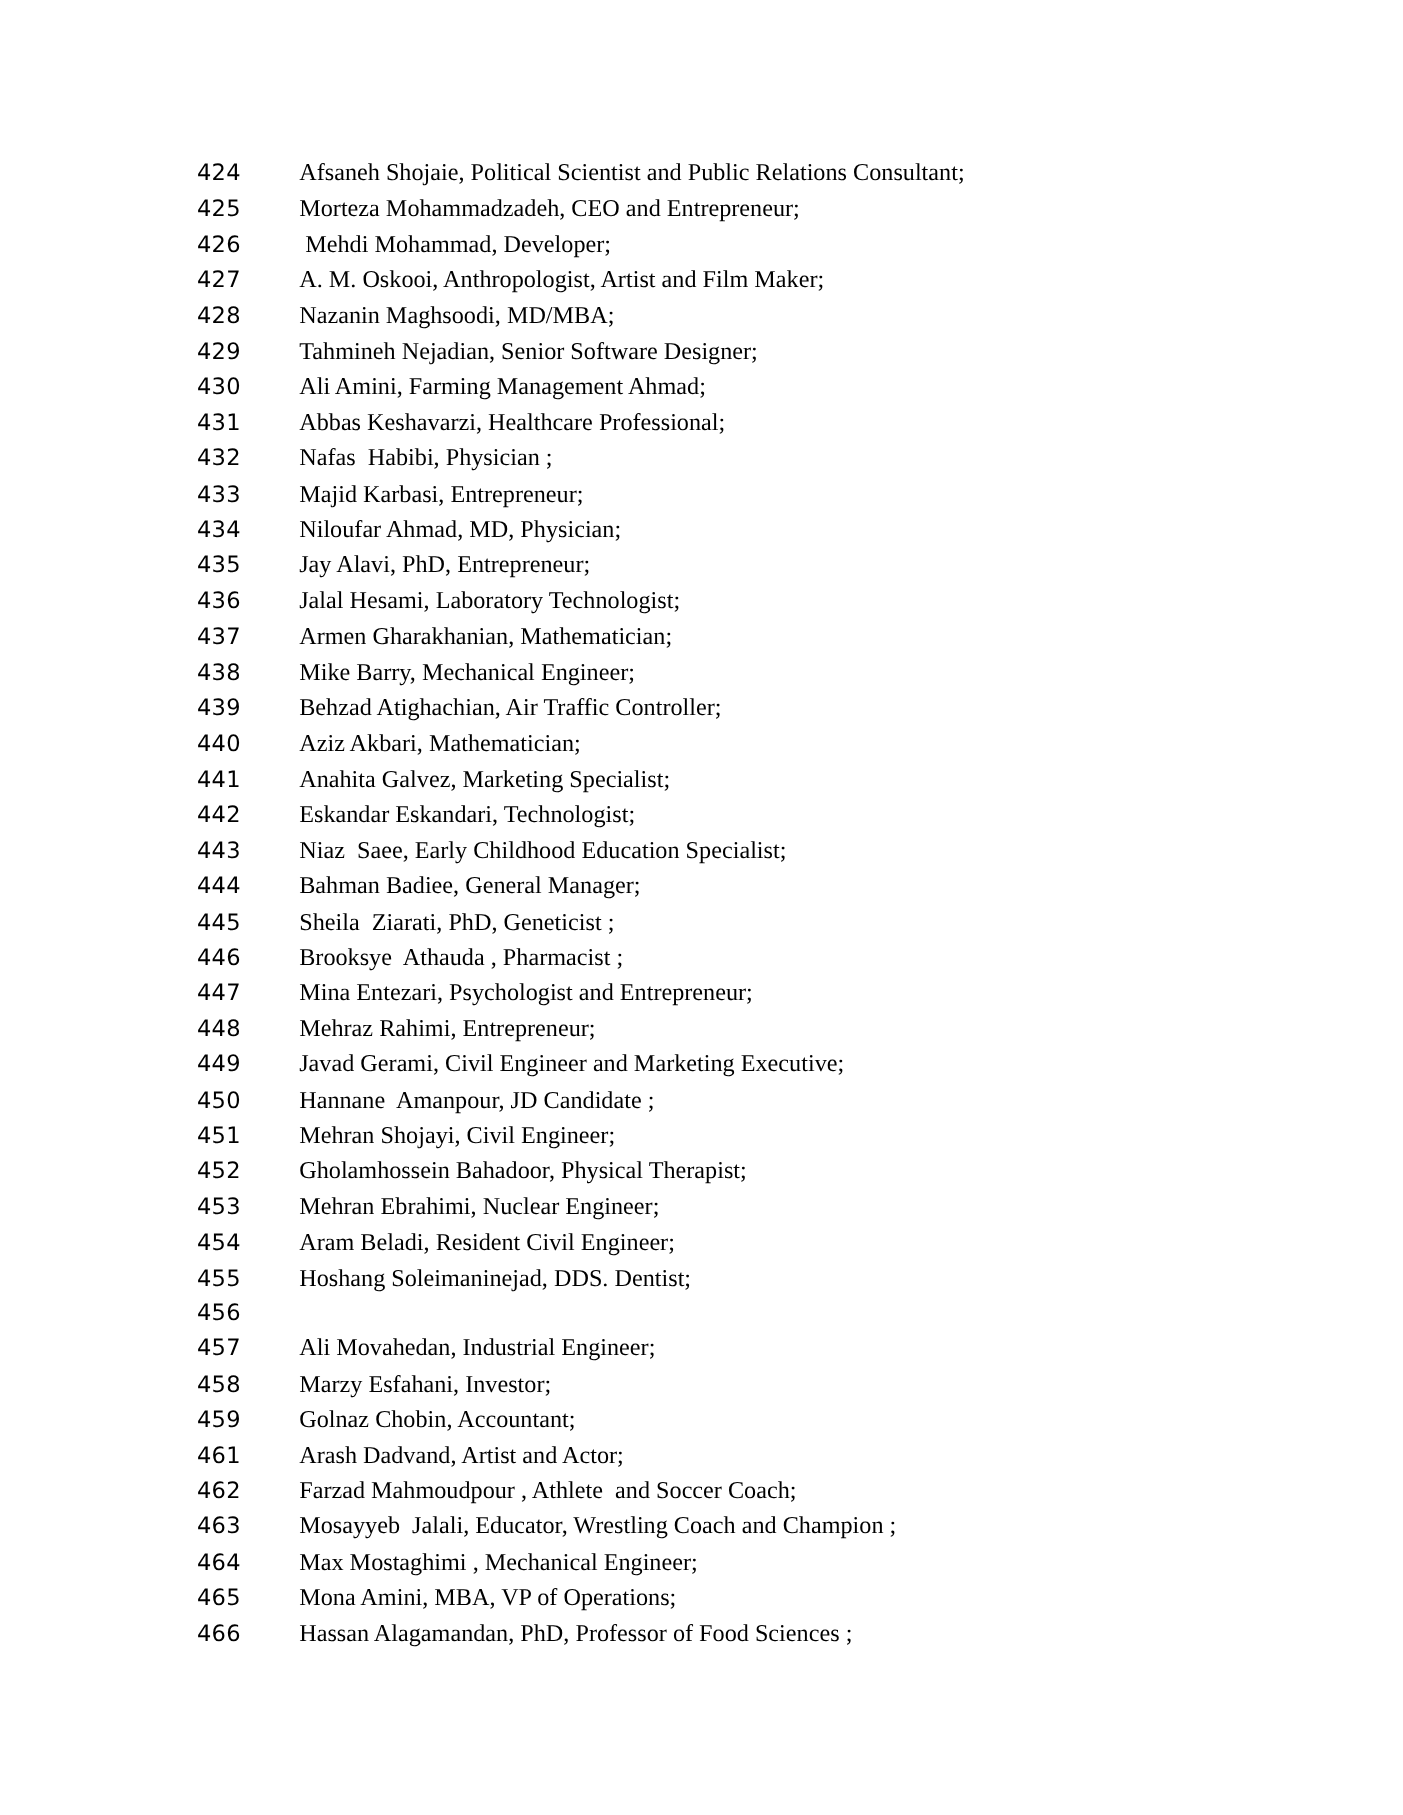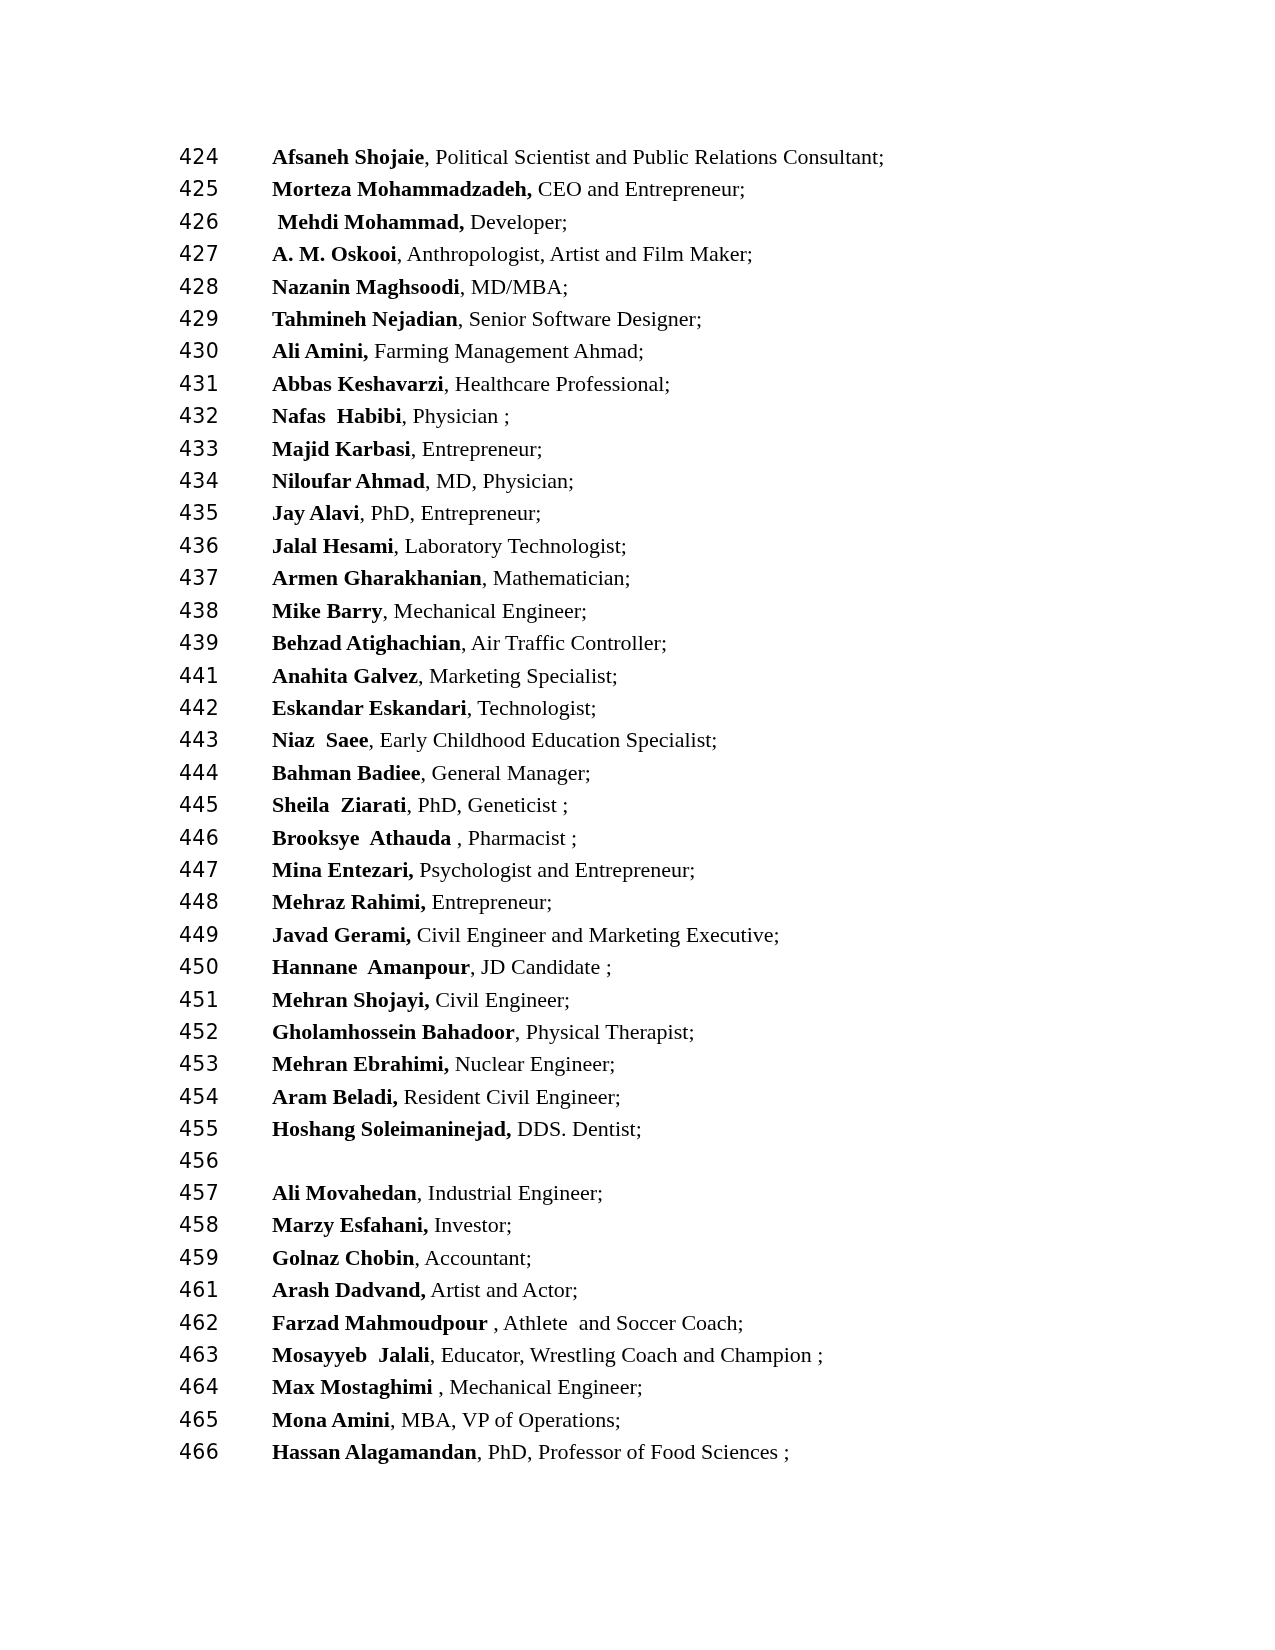--- a/index.html
+++ b/index.html
@@ -41,21 +41,21 @@
     width: 93px;
     font-family: "DejaVu Sans", sans-serif;
     font-size: 20.5px;
     letter-spacing: 0.3px;
   }
   .text {
     white-space: pre-wrap;
     flex: 1 1 auto;
   }
   .name {
-    font-weight: bold;
+    font-weight: normal;
   }
   .rest {
     font-weight: normal;
     text-align: right;
   }
 </style>
 </head>
 <body>
 
 <div class="page">
@@ -133,20 +133,24 @@
   <div class="row">
     <span class="num">438</span>
     <span class="text"><span class="name">Mike Barry</span><span class="rest">, Mechanical Engineer;</span></span>
   </div>
 
   <div class="row">
     <span class="num">439</span>
     <span class="text"><span class="name">Behzad Atighachian</span><span class="rest">, Air Traffic Controller;</span></span>
   </div>
 
+  <div class="row">
+    <span class="num">440</span>
+    <span class="text"><span class="name">Aziz Akbari,</span><span class="rest"> Mathematician;</span></span>
+  </div>
 
   <div class="row">
     <span class="num">441</span>
     <span class="text"><span class="name">Anahita Galvez</span><span class="rest">, Marketing Specialist;</span></span>
   </div>
 
   <div class="row">
     <span class="num">442</span>
     <span class="text"><span class="name">Eskandar Eskandari</span><span class="rest">, Technologist;</span></span>
   </div>

